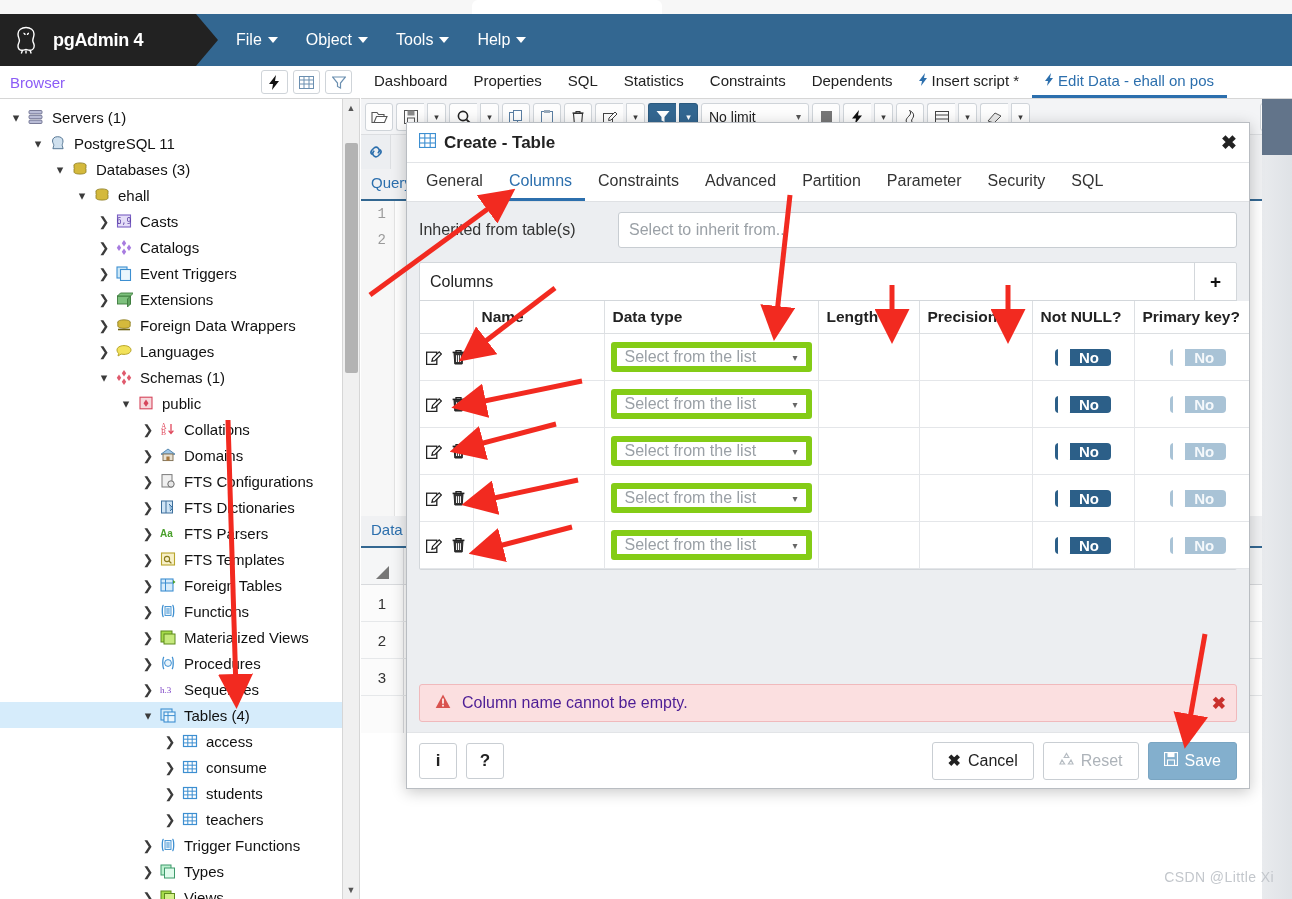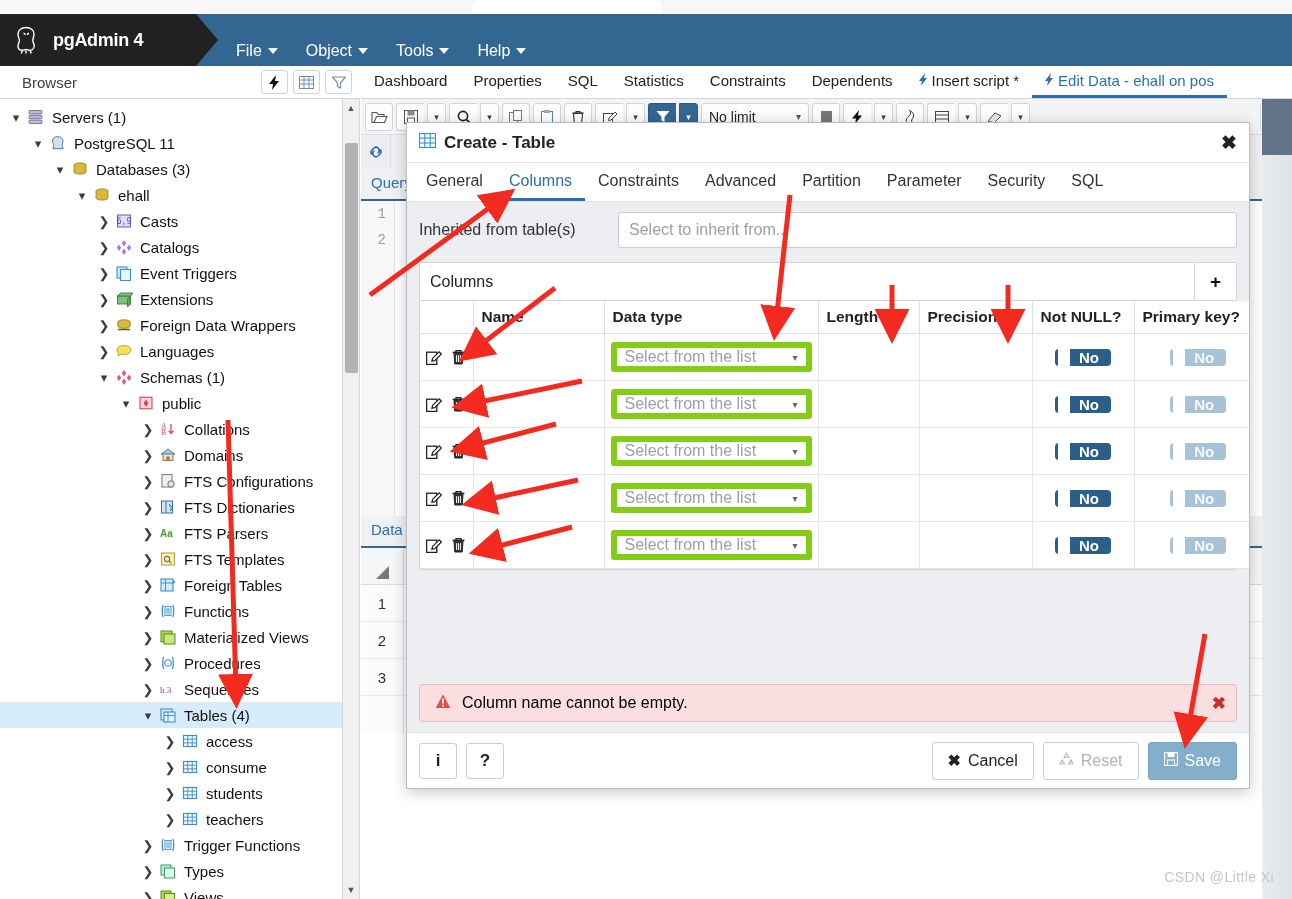--- a/index.html
+++ b/index.html
@@ -31,34 +31,34 @@
   }
   .brand-arrow {
     position:absolute; left:196px; top:0;
     width:0; height:0;
     border-top:26px solid transparent;
     border-bottom:26px solid transparent;
     border-left:22px solid #222222;
   }
   .brand-logo { width:32px; height:30px; flex:0 0 auto; }
   .brand-text { font-size:18px; font-weight:bold; letter-spacing:-0.3px; }
-  .menu-items { position:absolute; left:222px; top:0; height:52px; display:flex; align-items:flex-end; gap:0; }
+  .menu-items { position:absolute; left:222px; top:0; height:52px; display:flex; align-items:center; gap:0; }
   .menu-item {
     color:#ffffff; font-size:16px; padding:6px 14px; cursor:default;
     display:flex; align-items:center; gap:6px; white-space:nowrap;
   }
   .caret-dn { width:0;height:0;border-left:5px solid transparent;border-right:5px solid transparent;border-top:6px solid #fff; display:inline-block; }
 
   
   .browser-head {
     position:absolute; left:0; top:66px; width:360px; height:33px;
     background:#ffffff; border-bottom:1px solid #d6d6d6;
     display:flex; align-items:center;
   }
-  .browser-title { font-size:15px; color:#404040; padding-left:22px; flex:1 1 auto; }
+  .browser-title { font-size:15px; color:#8b5cf6; padding-left:10px; flex:1 1 auto; }
   .bh-btns { display:flex; gap:5px; padding-right:8px; }
   .bh-btn {
     width:27px;height:24px; border:1px solid #cfd4d9; border-radius:3px;
     background:#fff; display:flex;align-items:center;justify-content:center;
     font-size:13px; color:#222; cursor:pointer;
   }
 
   
   .sidebar {
     position:absolute; left:0; top:99px; width:360px; height:800px;
@@ -228,21 +228,21 @@
   .toggle.on-dark { background:#2c5f88; }
   .toggle.on-light { background:#a9c3d6; }
   .toggle.on-light .lbl { color:#f4f8fb; }
 
   .errbar {
     position:absolute; left:12px; right:12px; bottom:10px; height:38px;
     background:#fbdfe0; border:1px solid #f0b9bc; border-radius:3px;
     display:flex; align-items:center; padding:0 10px;
   }
   .err-ico { color:#c9302c; font-size:16px; width:26px; text-align:center; }
-  .err-txt { font-size:16px; color:#000000; flex:1 1 auto; padding-left:6px; }
+  .err-txt { font-size:16px; color:#4c1d95; flex:1 1 auto; padding-left:6px; }
   .err-x { font-size:17px; font-weight:bold; color:#c9302c; cursor:pointer; }
 
   .dlg-foot {
     height:56px; flex:0 0 auto; background:#fff; border-top:1px solid #e2e4e7;
     display:flex; align-items:center; padding:0 12px; gap:9px;
   }
   .fbtn-sq {
     width:38px; height:36px; border:1px solid #c9ced3; border-radius:3px; background:#fff;
     display:flex;align-items:center;justify-content:center; font-size:17px; font-weight:bold; color:#222; cursor:pointer;
   }

